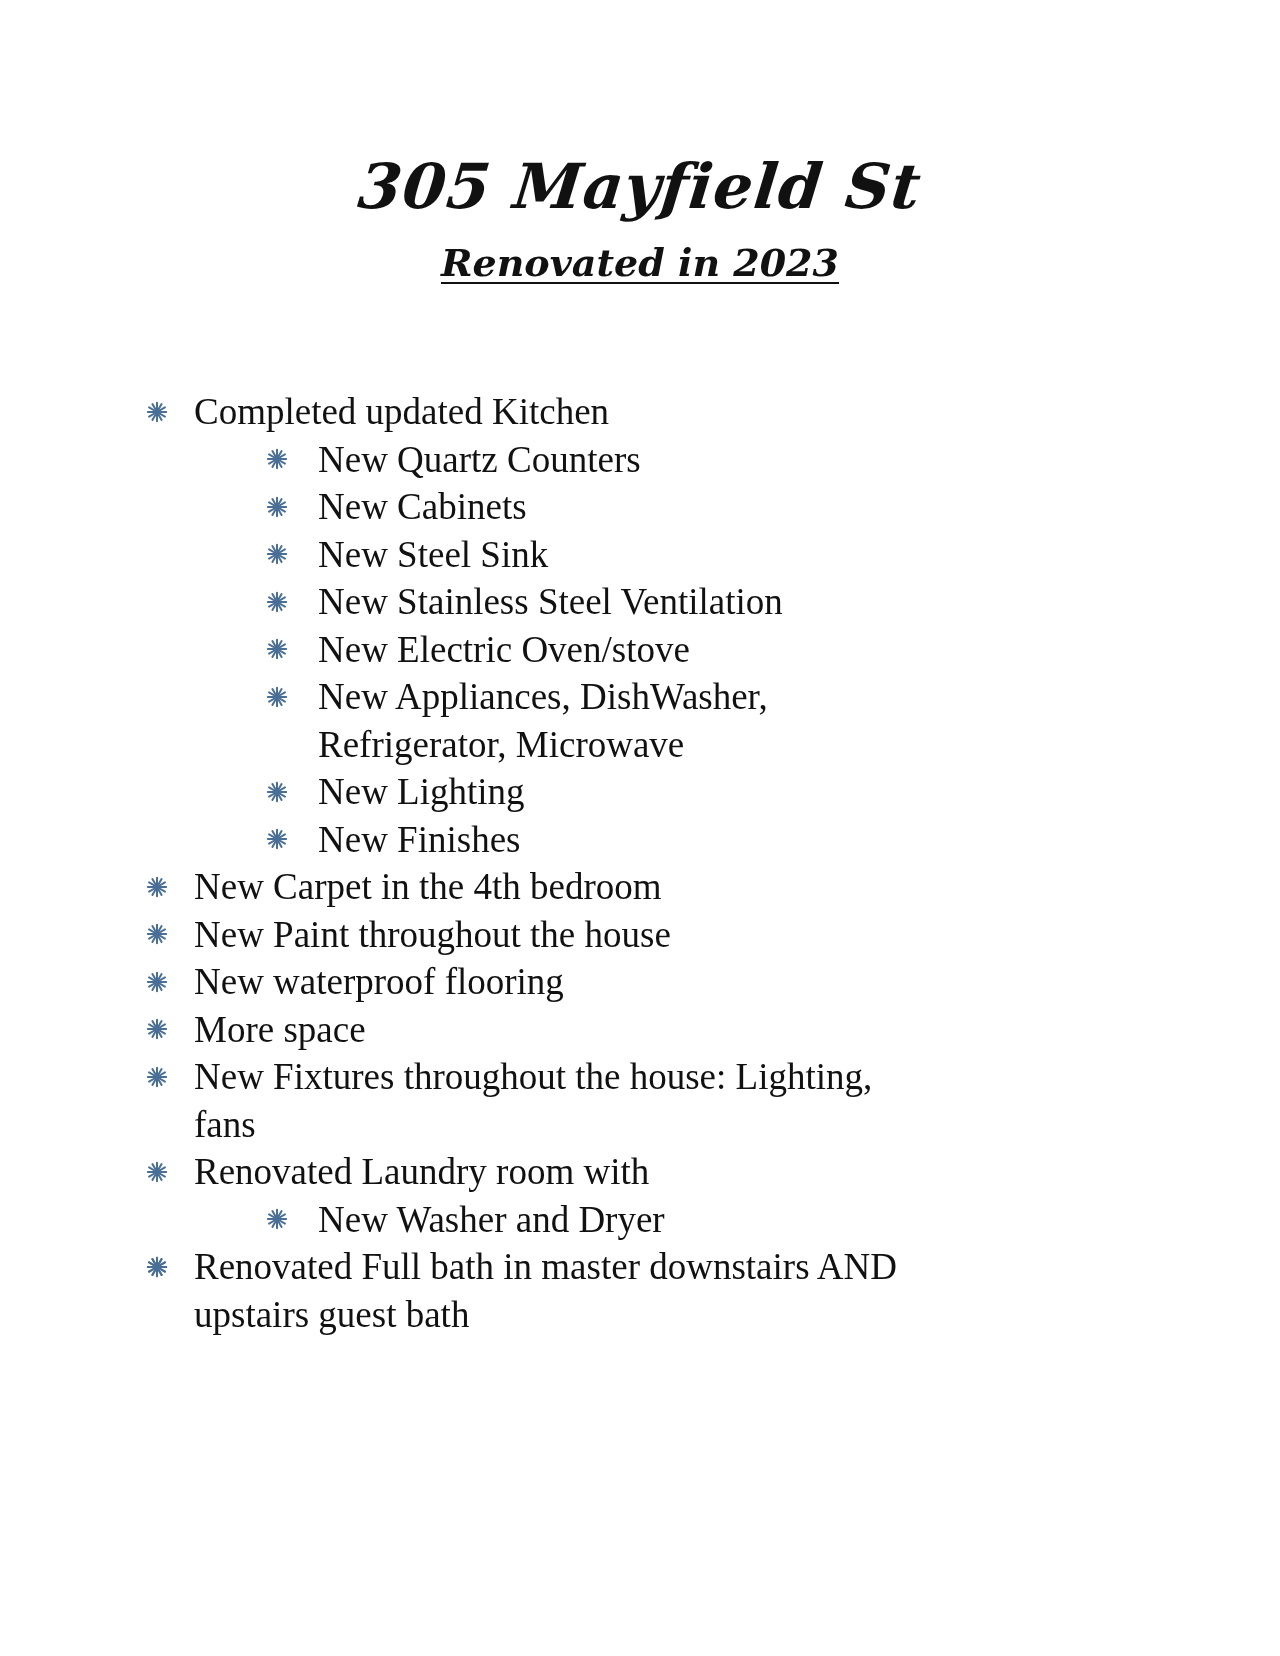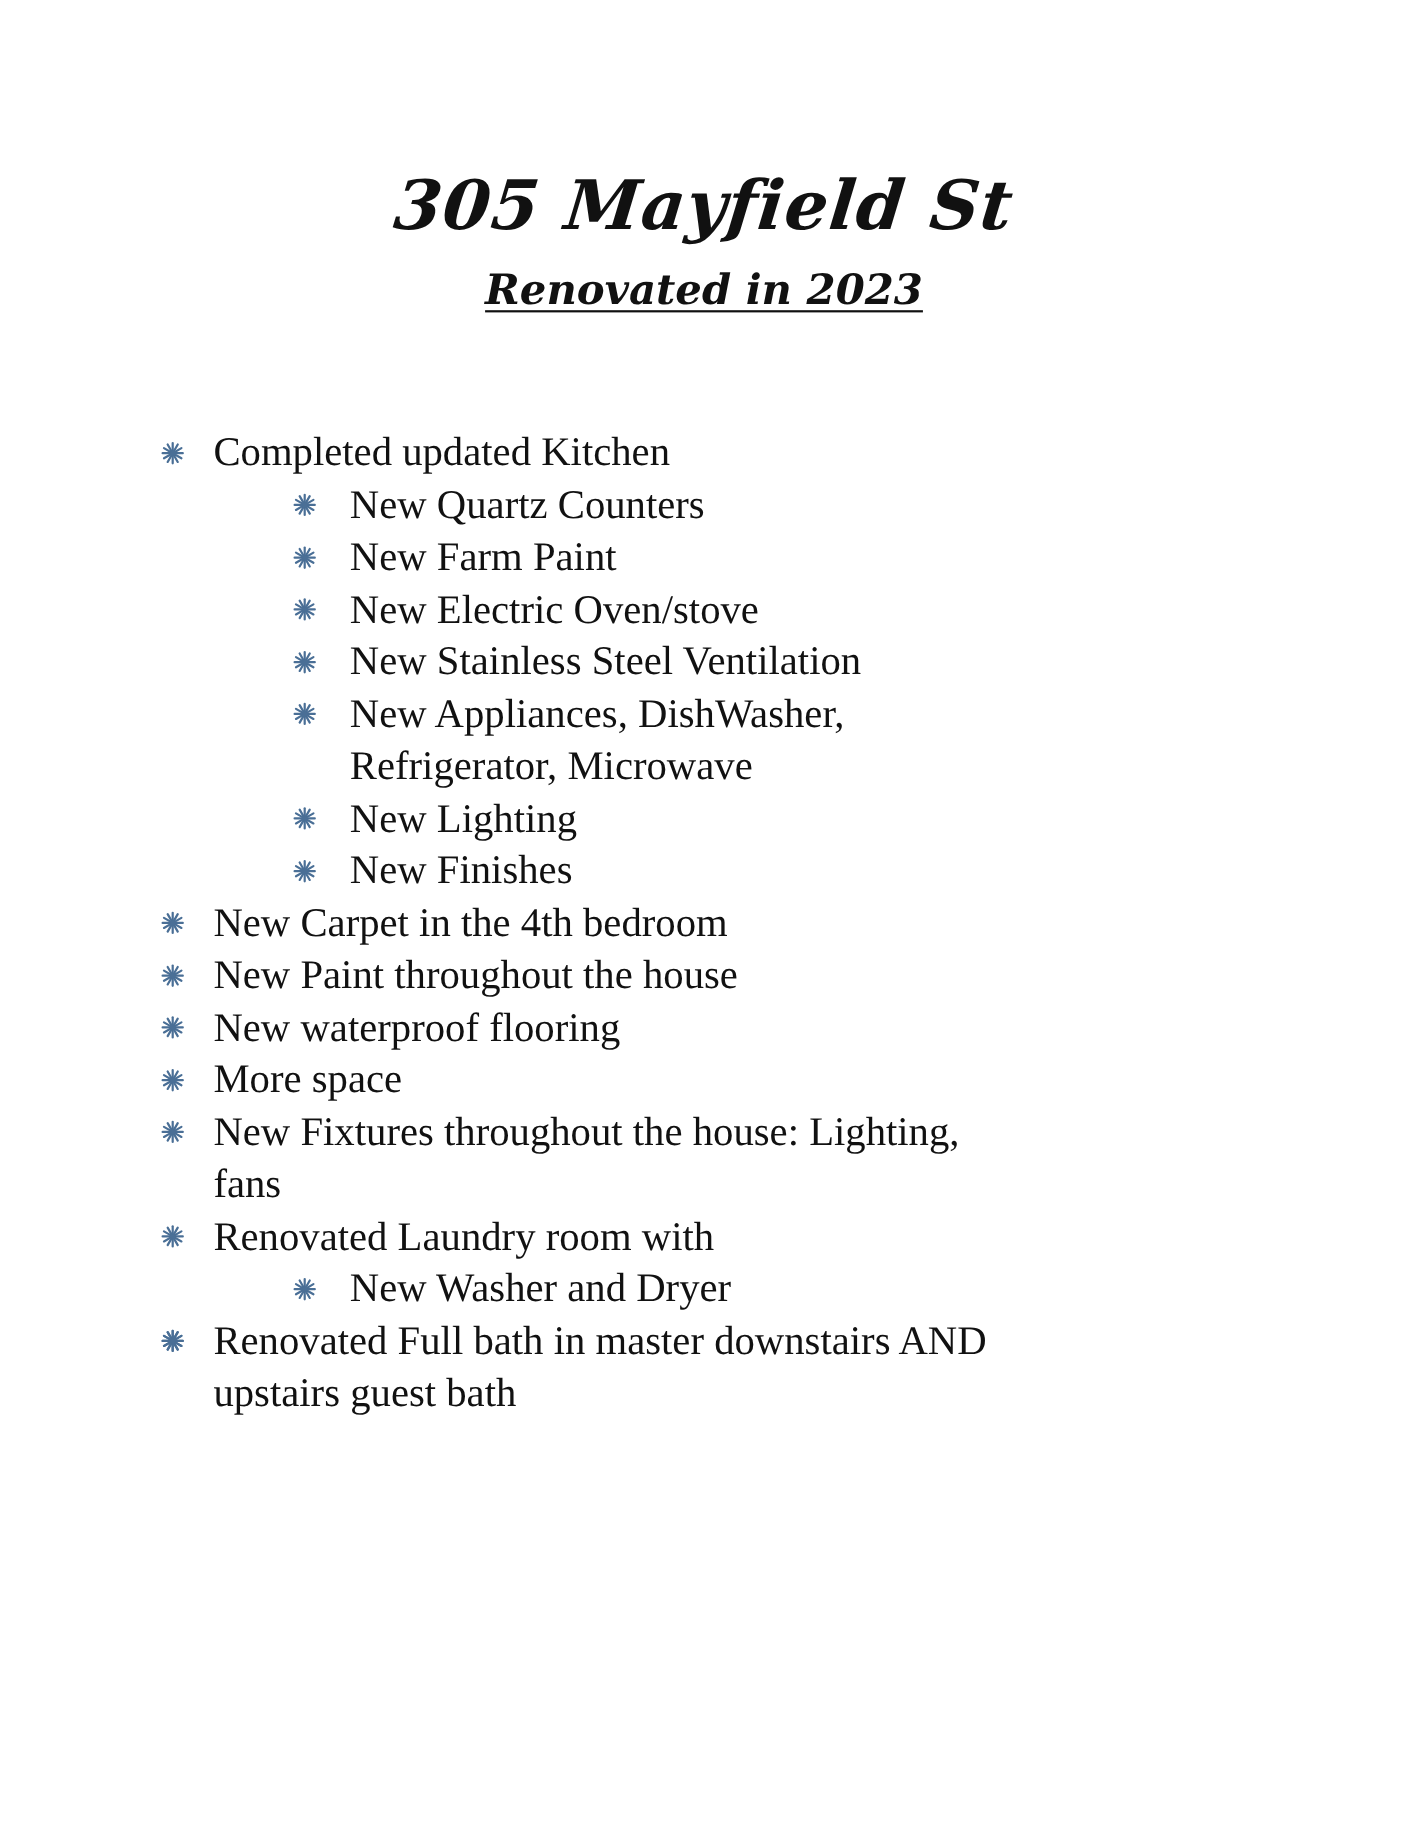--- a/index.html
+++ b/index.html
@@ -80,55 +80,72 @@
             <line x1="12" y1="12" x2="7.00" y2="20.66" stroke="#4a6f96" stroke-width="2.2" stroke-linecap="round"></line>
             <line x1="12" y1="12" x2="3.34" y2="17.00" stroke="#4a6f96" stroke-width="2.2" stroke-linecap="round"></line>
             <line x1="12" y1="12" x2="2.00" y2="12.00" stroke="#4a6f96" stroke-width="2.2" stroke-linecap="round"></line>
             <line x1="12" y1="12" x2="3.34" y2="7.00" stroke="#4a6f96" stroke-width="2.2" stroke-linecap="round"></line>
             <line x1="12" y1="12" x2="7.00" y2="3.34" stroke="#4a6f96" stroke-width="2.2" stroke-linecap="round"></line>
             <line x1="12" y1="12" x2="12.00" y2="2.00" stroke="#4a6f96" stroke-width="2.2" stroke-linecap="round"></line>
             <line x1="12" y1="12" x2="17.00" y2="3.34" stroke="#4a6f96" stroke-width="2.2" stroke-linecap="round"></line>
             <line x1="12" y1="12" x2="20.66" y2="7.00" stroke="#4a6f96" stroke-width="2.2" stroke-linecap="round"></line>
             <circle cx="12" cy="12" r="2.5" fill="#4a6f96"></circle>
           </svg>
-        </span><span>New Farm Paint</span></li>
+        </span><span>New Cabinets</span></li>
+    <li class="item sub"><span class="bullet">
+          <svg viewBox="0 0 24 24" xmlns="http://www.w3.org/2000/svg">
+            <line x1="12" y1="12" x2="22.00" y2="12.00" stroke="#4a6f96" stroke-width="2.2" stroke-linecap="round"></line>
+            <line x1="12" y1="12" x2="20.66" y2="17.00" stroke="#4a6f96" stroke-width="2.2" stroke-linecap="round"></line>
+            <line x1="12" y1="12" x2="17.00" y2="20.66" stroke="#4a6f96" stroke-width="2.2" stroke-linecap="round"></line>
+            <line x1="12" y1="12" x2="12.00" y2="22.00" stroke="#4a6f96" stroke-width="2.2" stroke-linecap="round"></line>
+            <line x1="12" y1="12" x2="7.00" y2="20.66" stroke="#4a6f96" stroke-width="2.2" stroke-linecap="round"></line>
+            <line x1="12" y1="12" x2="3.34" y2="17.00" stroke="#4a6f96" stroke-width="2.2" stroke-linecap="round"></line>
+            <line x1="12" y1="12" x2="2.00" y2="12.00" stroke="#4a6f96" stroke-width="2.2" stroke-linecap="round"></line>
+            <line x1="12" y1="12" x2="3.34" y2="7.00" stroke="#4a6f96" stroke-width="2.2" stroke-linecap="round"></line>
+            <line x1="12" y1="12" x2="7.00" y2="3.34" stroke="#4a6f96" stroke-width="2.2" stroke-linecap="round"></line>
+            <line x1="12" y1="12" x2="12.00" y2="2.00" stroke="#4a6f96" stroke-width="2.2" stroke-linecap="round"></line>
+            <line x1="12" y1="12" x2="17.00" y2="3.34" stroke="#4a6f96" stroke-width="2.2" stroke-linecap="round"></line>
+            <line x1="12" y1="12" x2="20.66" y2="7.00" stroke="#4a6f96" stroke-width="2.2" stroke-linecap="round"></line>
+            <circle cx="12" cy="12" r="2.5" fill="#4a6f96"></circle>
+          </svg>
+        </span><span>New Steel Sink</span></li>
+    <li class="item sub"><span class="bullet">
+          <svg viewBox="0 0 24 24" xmlns="http://www.w3.org/2000/svg">
+            <line x1="12" y1="12" x2="22.00" y2="12.00" stroke="#4a6f96" stroke-width="2.2" stroke-linecap="round"></line>
+            <line x1="12" y1="12" x2="20.66" y2="17.00" stroke="#4a6f96" stroke-width="2.2" stroke-linecap="round"></line>
+            <line x1="12" y1="12" x2="17.00" y2="20.66" stroke="#4a6f96" stroke-width="2.2" stroke-linecap="round"></line>
+            <line x1="12" y1="12" x2="12.00" y2="22.00" stroke="#4a6f96" stroke-width="2.2" stroke-linecap="round"></line>
+            <line x1="12" y1="12" x2="7.00" y2="20.66" stroke="#4a6f96" stroke-width="2.2" stroke-linecap="round"></line>
+            <line x1="12" y1="12" x2="3.34" y2="17.00" stroke="#4a6f96" stroke-width="2.2" stroke-linecap="round"></line>
+            <line x1="12" y1="12" x2="2.00" y2="12.00" stroke="#4a6f96" stroke-width="2.2" stroke-linecap="round"></line>
+            <line x1="12" y1="12" x2="3.34" y2="7.00" stroke="#4a6f96" stroke-width="2.2" stroke-linecap="round"></line>
+            <line x1="12" y1="12" x2="7.00" y2="3.34" stroke="#4a6f96" stroke-width="2.2" stroke-linecap="round"></line>
+            <line x1="12" y1="12" x2="12.00" y2="2.00" stroke="#4a6f96" stroke-width="2.2" stroke-linecap="round"></line>
+            <line x1="12" y1="12" x2="17.00" y2="3.34" stroke="#4a6f96" stroke-width="2.2" stroke-linecap="round"></line>
+            <line x1="12" y1="12" x2="20.66" y2="7.00" stroke="#4a6f96" stroke-width="2.2" stroke-linecap="round"></line>
+            <circle cx="12" cy="12" r="2.5" fill="#4a6f96"></circle>
+          </svg>
+        </span><span>New Stainless Steel Ventilation</span></li>
     <li class="item sub"><span class="bullet">
           <svg viewBox="0 0 24 24" xmlns="http://www.w3.org/2000/svg">
             <line x1="12" y1="12" x2="22.00" y2="12.00" stroke="#4a6f96" stroke-width="2.2" stroke-linecap="round"></line>
             <line x1="12" y1="12" x2="20.66" y2="17.00" stroke="#4a6f96" stroke-width="2.2" stroke-linecap="round"></line>
             <line x1="12" y1="12" x2="17.00" y2="20.66" stroke="#4a6f96" stroke-width="2.2" stroke-linecap="round"></line>
             <line x1="12" y1="12" x2="12.00" y2="22.00" stroke="#4a6f96" stroke-width="2.2" stroke-linecap="round"></line>
             <line x1="12" y1="12" x2="7.00" y2="20.66" stroke="#4a6f96" stroke-width="2.2" stroke-linecap="round"></line>
             <line x1="12" y1="12" x2="3.34" y2="17.00" stroke="#4a6f96" stroke-width="2.2" stroke-linecap="round"></line>
             <line x1="12" y1="12" x2="2.00" y2="12.00" stroke="#4a6f96" stroke-width="2.2" stroke-linecap="round"></line>
             <line x1="12" y1="12" x2="3.34" y2="7.00" stroke="#4a6f96" stroke-width="2.2" stroke-linecap="round"></line>
             <line x1="12" y1="12" x2="7.00" y2="3.34" stroke="#4a6f96" stroke-width="2.2" stroke-linecap="round"></line>
             <line x1="12" y1="12" x2="12.00" y2="2.00" stroke="#4a6f96" stroke-width="2.2" stroke-linecap="round"></line>
             <line x1="12" y1="12" x2="17.00" y2="3.34" stroke="#4a6f96" stroke-width="2.2" stroke-linecap="round"></line>
             <line x1="12" y1="12" x2="20.66" y2="7.00" stroke="#4a6f96" stroke-width="2.2" stroke-linecap="round"></line>
             <circle cx="12" cy="12" r="2.5" fill="#4a6f96"></circle>
           </svg>
         </span><span>New Electric Oven/stove</span></li>
-    <li class="item sub"><span class="bullet">
-          <svg viewBox="0 0 24 24" xmlns="http://www.w3.org/2000/svg">
-            <line x1="12" y1="12" x2="22.00" y2="12.00" stroke="#4a6f96" stroke-width="2.2" stroke-linecap="round"></line>
-            <line x1="12" y1="12" x2="20.66" y2="17.00" stroke="#4a6f96" stroke-width="2.2" stroke-linecap="round"></line>
-            <line x1="12" y1="12" x2="17.00" y2="20.66" stroke="#4a6f96" stroke-width="2.2" stroke-linecap="round"></line>
-            <line x1="12" y1="12" x2="12.00" y2="22.00" stroke="#4a6f96" stroke-width="2.2" stroke-linecap="round"></line>
-            <line x1="12" y1="12" x2="7.00" y2="20.66" stroke="#4a6f96" stroke-width="2.2" stroke-linecap="round"></line>
-            <line x1="12" y1="12" x2="3.34" y2="17.00" stroke="#4a6f96" stroke-width="2.2" stroke-linecap="round"></line>
-            <line x1="12" y1="12" x2="2.00" y2="12.00" stroke="#4a6f96" stroke-width="2.2" stroke-linecap="round"></line>
-            <line x1="12" y1="12" x2="3.34" y2="7.00" stroke="#4a6f96" stroke-width="2.2" stroke-linecap="round"></line>
-            <line x1="12" y1="12" x2="7.00" y2="3.34" stroke="#4a6f96" stroke-width="2.2" stroke-linecap="round"></line>
-            <line x1="12" y1="12" x2="12.00" y2="2.00" stroke="#4a6f96" stroke-width="2.2" stroke-linecap="round"></line>
-            <line x1="12" y1="12" x2="17.00" y2="3.34" stroke="#4a6f96" stroke-width="2.2" stroke-linecap="round"></line>
-            <line x1="12" y1="12" x2="20.66" y2="7.00" stroke="#4a6f96" stroke-width="2.2" stroke-linecap="round"></line>
-            <circle cx="12" cy="12" r="2.5" fill="#4a6f96"></circle>
-          </svg>
-        </span><span>New Stainless Steel Ventilation</span></li>
     <li class="item sub"><span class="bullet">
           <svg viewBox="0 0 24 24" xmlns="http://www.w3.org/2000/svg">
             <line x1="12" y1="12" x2="22.00" y2="12.00" stroke="#4a6f96" stroke-width="2.2" stroke-linecap="round"></line>
             <line x1="12" y1="12" x2="20.66" y2="17.00" stroke="#4a6f96" stroke-width="2.2" stroke-linecap="round"></line>
             <line x1="12" y1="12" x2="17.00" y2="20.66" stroke="#4a6f96" stroke-width="2.2" stroke-linecap="round"></line>
             <line x1="12" y1="12" x2="12.00" y2="22.00" stroke="#4a6f96" stroke-width="2.2" stroke-linecap="round"></line>
             <line x1="12" y1="12" x2="7.00" y2="20.66" stroke="#4a6f96" stroke-width="2.2" stroke-linecap="round"></line>
             <line x1="12" y1="12" x2="3.34" y2="17.00" stroke="#4a6f96" stroke-width="2.2" stroke-linecap="round"></line>
             <line x1="12" y1="12" x2="2.00" y2="12.00" stroke="#4a6f96" stroke-width="2.2" stroke-linecap="round"></line>
             <line x1="12" y1="12" x2="3.34" y2="7.00" stroke="#4a6f96" stroke-width="2.2" stroke-linecap="round"></line>

